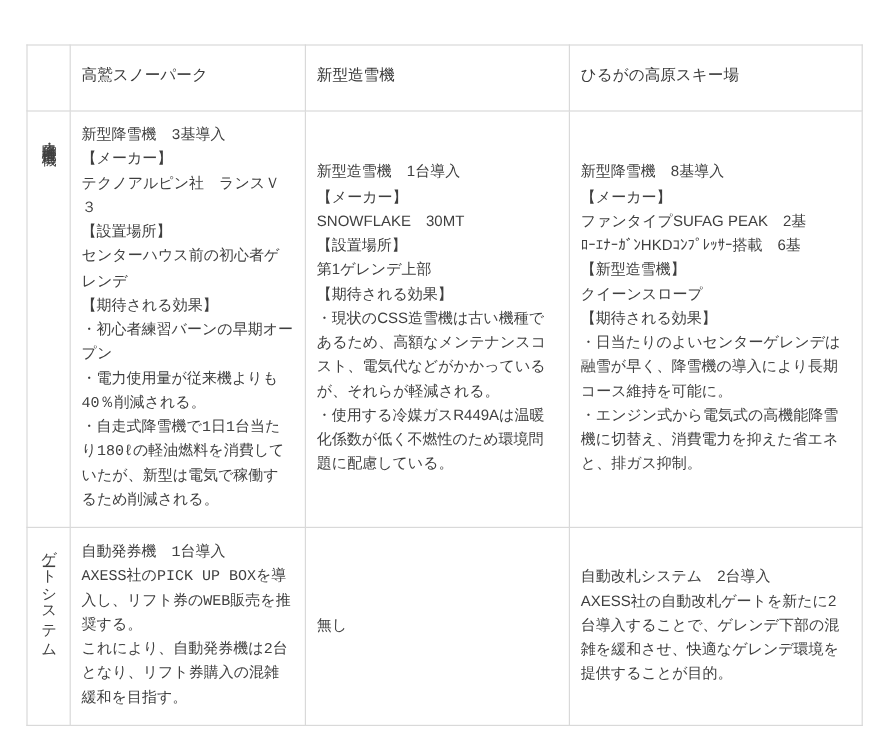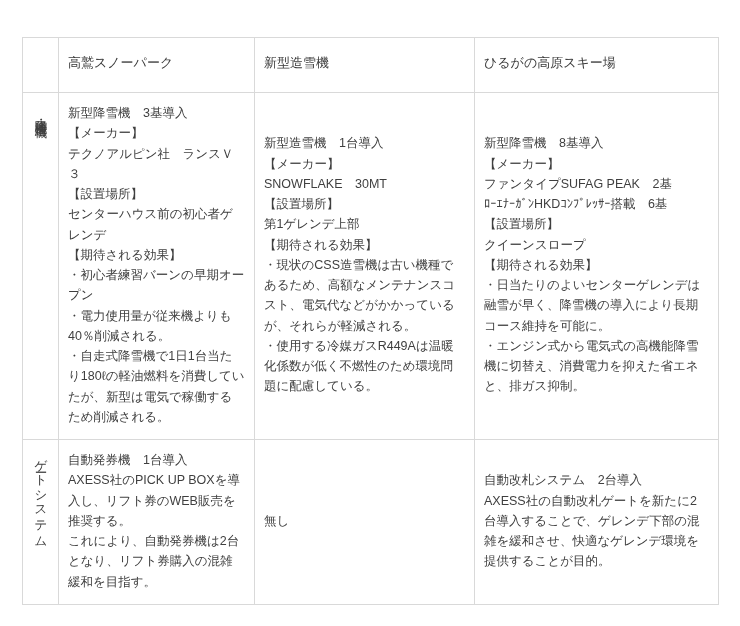--- a/index.html
+++ b/index.html
@@ -71,20 +71,21 @@
     line-height: 1.35;
   }
   td.cell {
     white-space: pre-line;
   }
   td.cell.mid {
     vertical-align: middle;
   }
   td.cell.topish {
     vertical-align: top;
+    font-family: Liberation Mono, monospace;
   }
 </style>
 </head>
 <body>
 
 <div class="sheet">
 
   <table class="spec">
     <colgroup>
       <col class="c0">
@@ -116,21 +117,21 @@
 SNOWFLAKE　30MT
 【設置場所】
 第1ゲレンデ上部
 【期待される効果】
 ・現状のCSS造雪機は古い機種であるため、高額なメンテナンスコスト、電気代などがかかっているが、それらが軽減される。
 ・使用する冷媒ガスR449Aは温暖化係数が低く不燃性のため環境問題に配慮している。</td>
         <td class="cell mid">新型降雪機　8基導入
 【メーカー】
 ファンタイプSUFAG PEAK　2基
 ﾛｰｴﾅｰｶﾞﾝHKDｺﾝﾌﾟﾚｯｻｰ搭載　6基
-【設置場所】
+【新型造雪機】
 クイーンスロープ
 【期待される効果】
 ・日当たりのよいセンターゲレンデは融雪が早く、降雪機の導入により長期コース維持を可能に。
 ・エンジン式から電気式の高機能降雪機に切替え、消費電力を抑えた省エネと、排ガス抑制。</td>
       </tr>
 
       <tr>
         <td class="rowlabel"><span class="vtext">ゲートシステム</span></td>
         <td class="cell topish">自動発券機　1台導入
 AXESS社のPICK UP BOXを導入し、リフト券のWEB販売を推奨する。

